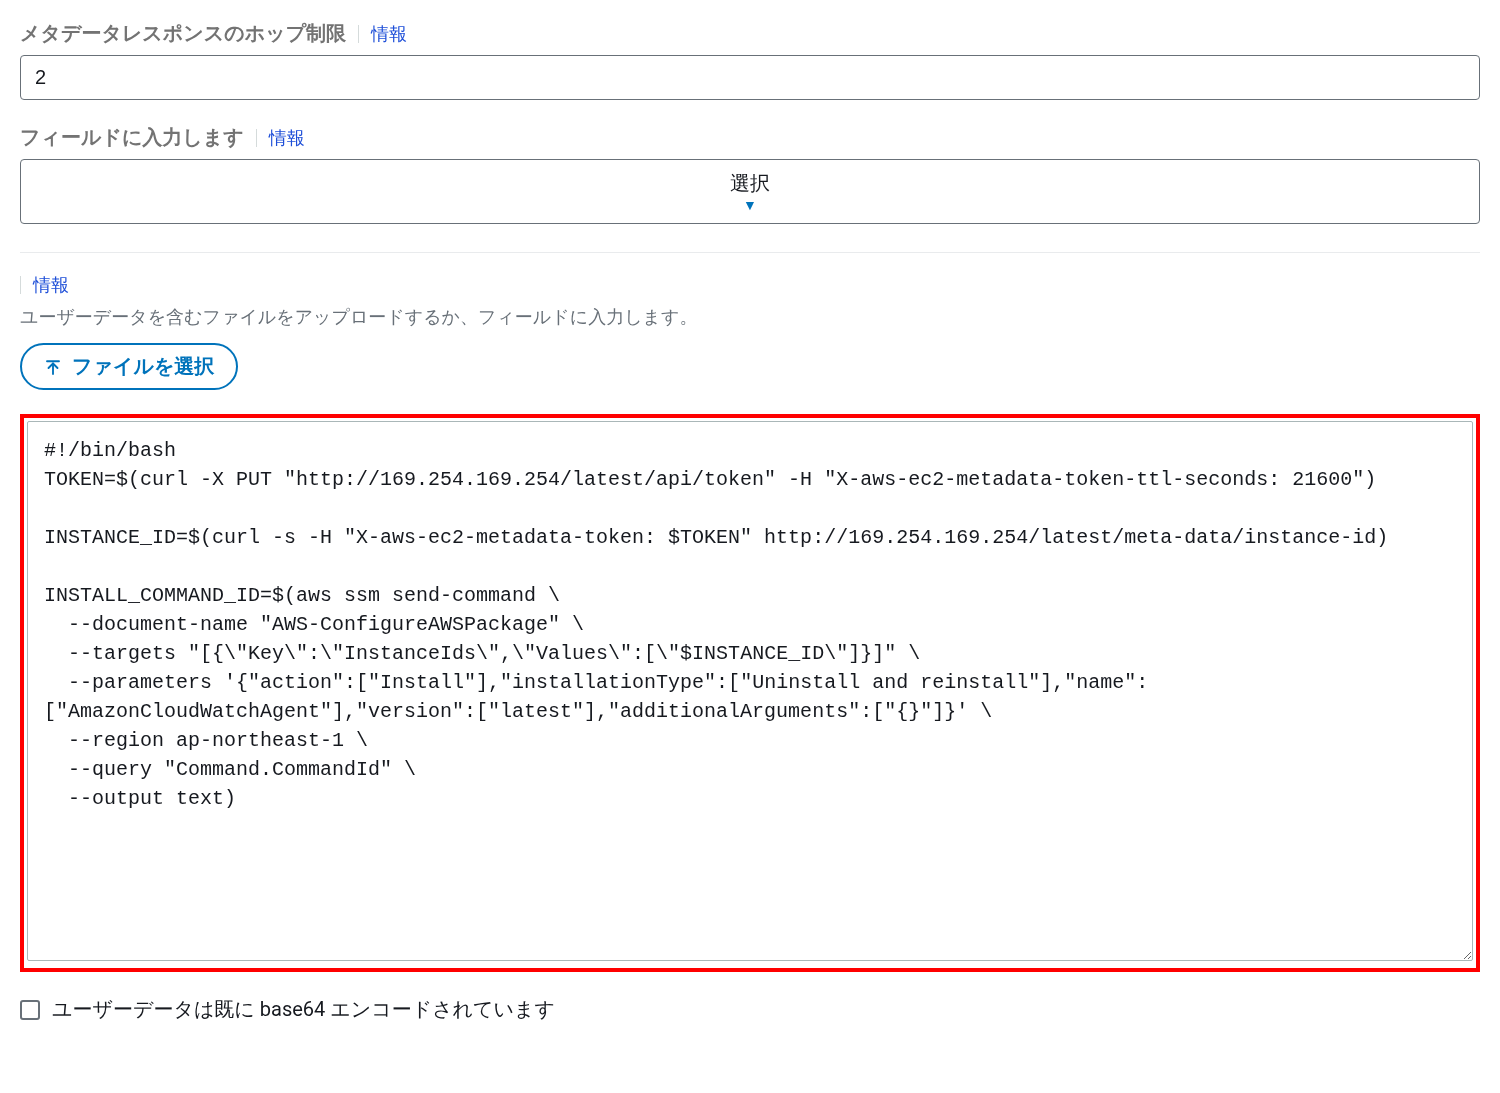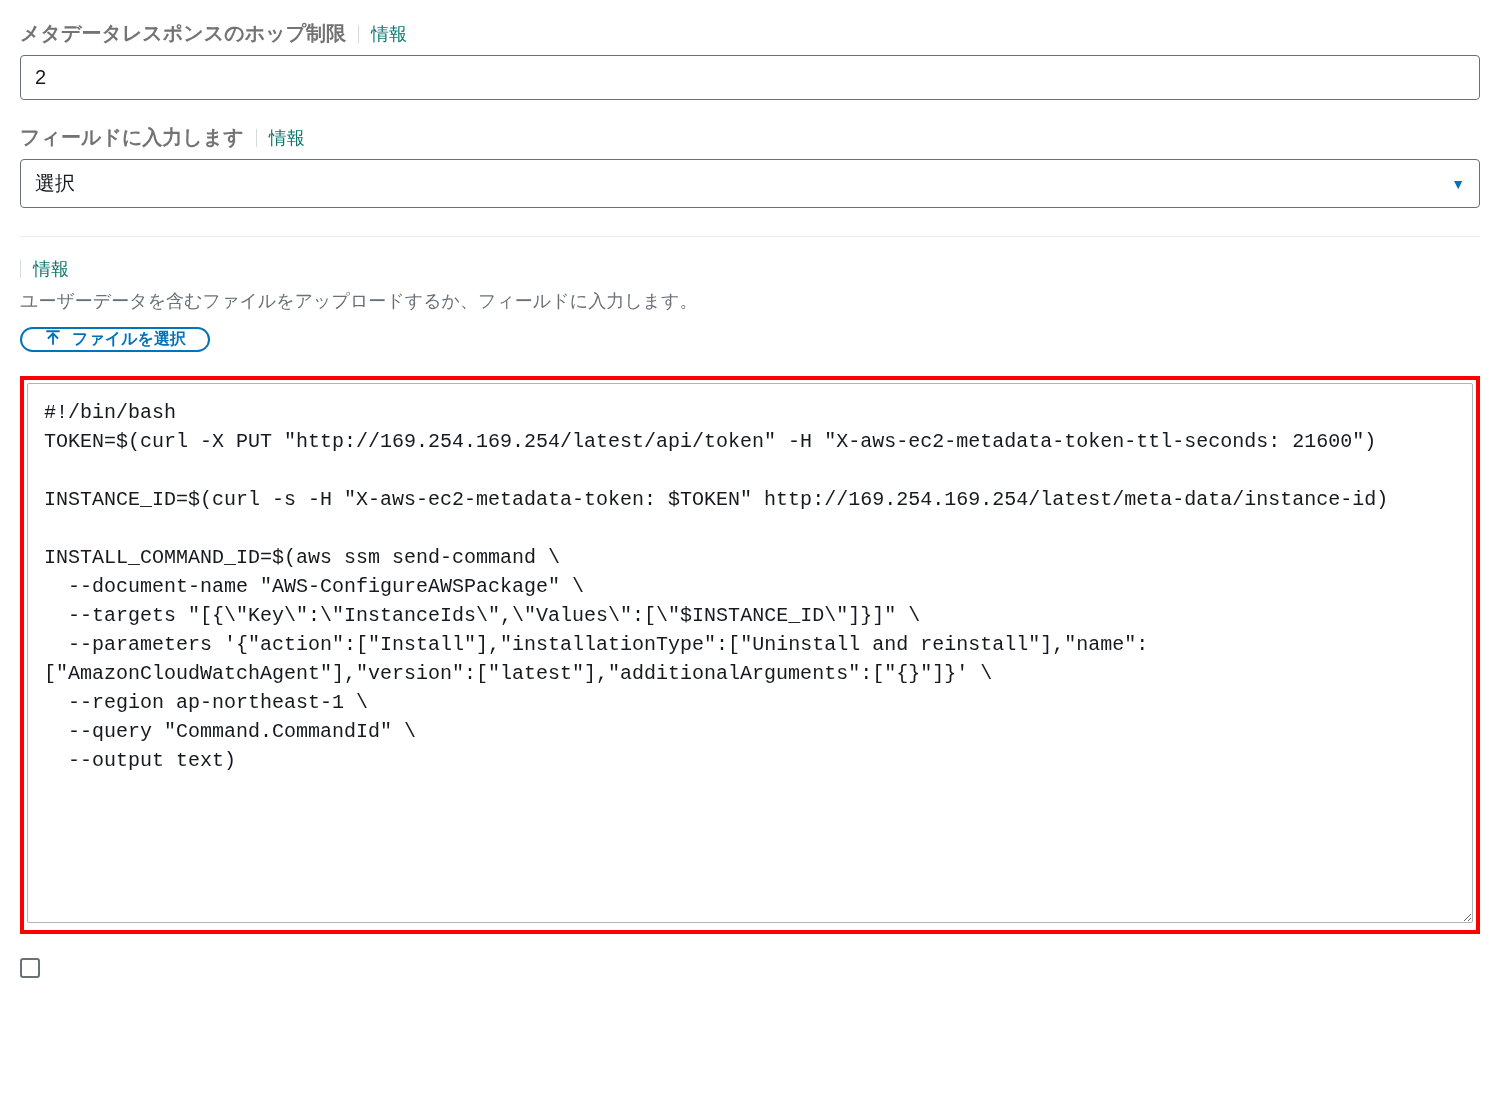--- a/index.html
+++ b/index.html
@@ -26,21 +26,21 @@
       font-weight: 700;
       font-size: 20px;
       color: #737373;
     }
     .divider-vert {
       width: 1px;
       height: 18px;
       background: #d5dbdb;
     }
     .info-link {
-      color: #0f766e;
+      color: #1d4ed8;
       font-size: 18px;
       text-decoration: none;
       cursor: pointer;
     }
     .text-input {
       width: 100%;
       padding: 10px 14px;
       font-size: 20px;
       border: 1px solid #687078;
       border-radius: 4px;
@@ -56,20 +56,21 @@
       padding: 10px 14px;
       font-size: 20px;
       border: 1px solid #687078;
       border-radius: 4px;
       background: #ffffff;
       color: #16191f;
       cursor: pointer;
       display: flex;
       justify-content: space-between;
       align-items: center;
+      flex-direction: column;
     }
     .select-caret {
       color: #0073bb;
       font-size: 14px;
     }
     .section-divider {
       border: none;
       border-top: 1px solid #e9ebed;
       margin: 28px 0 20px 0;
     }
@@ -79,29 +80,29 @@
       color: #16191f;
     }
     .section-desc {
       font-size: 18px;
       color: #687078;
       margin-top: 6px;
       margin-bottom: 14px;
     }
     .file-button {
       display: inline-flex;
-      align-items: center;
+      align-items: flex-end;
       gap: 10px;
       border: 2px solid #0073bb;
       border-radius: 24px;
       background: #ffffff;
       color: #0073bb;
-      font-size: 16px;
+      font-size: 20px;
       font-weight: 700;
-      padding: 0 22px;
+      padding: 8px 22px;
       cursor: pointer;
     }
     .upload-icon {
       display: inline-block;
       line-height: 1;
     }
     .userdata-box {
       margin-top: 24px;
       border: 4px solid #ff0000;
       padding: 3px;
@@ -196,14 +197,15 @@
   --document-name "AWS-ConfigureAWSPackage" \
   --targets "[{\"Key\":\"InstanceIds\",\"Values\":[\"$INSTANCE_ID\"]}]" \
   --parameters '{"action":["Install"],"installationType":["Uninstall and reinstall"],"name":["AmazonCloudWatchAgent"],"version":["latest"],"additionalArguments":["{}"]}' \
   --region ap-northeast-1 \
   --query "Command.CommandId" \
   --output text)</textarea>
   </div>
 
   <div class="checkbox-row">
     <input type="checkbox" class="checkbox-input" style="">
+    <span class="checkbox-label">ユーザーデータは既に base64 エンコードされています</span>
   </div>
 </div>
 
 </body></html>

